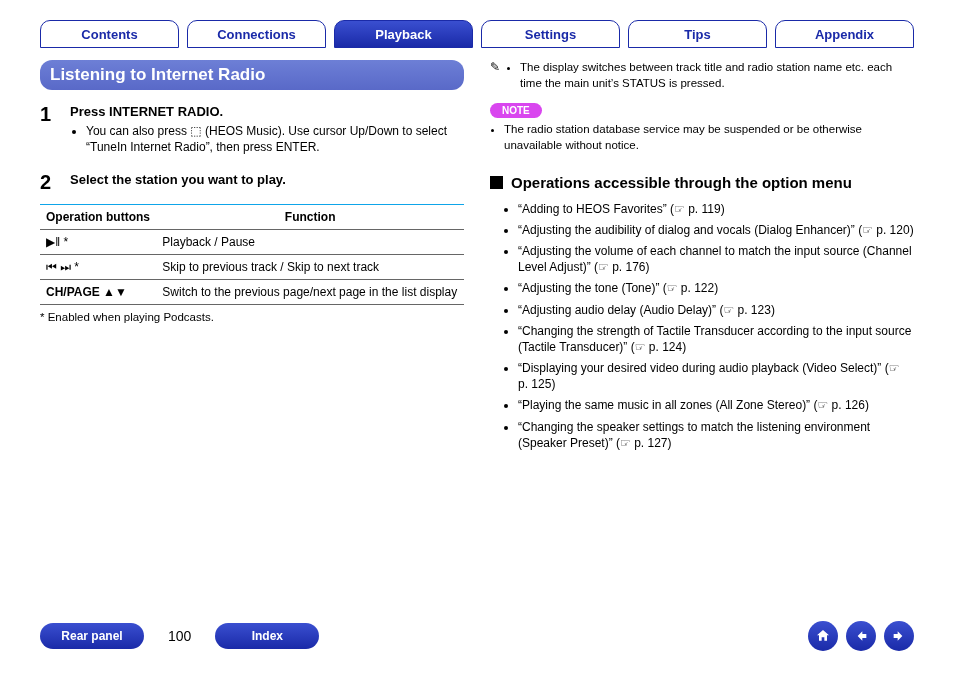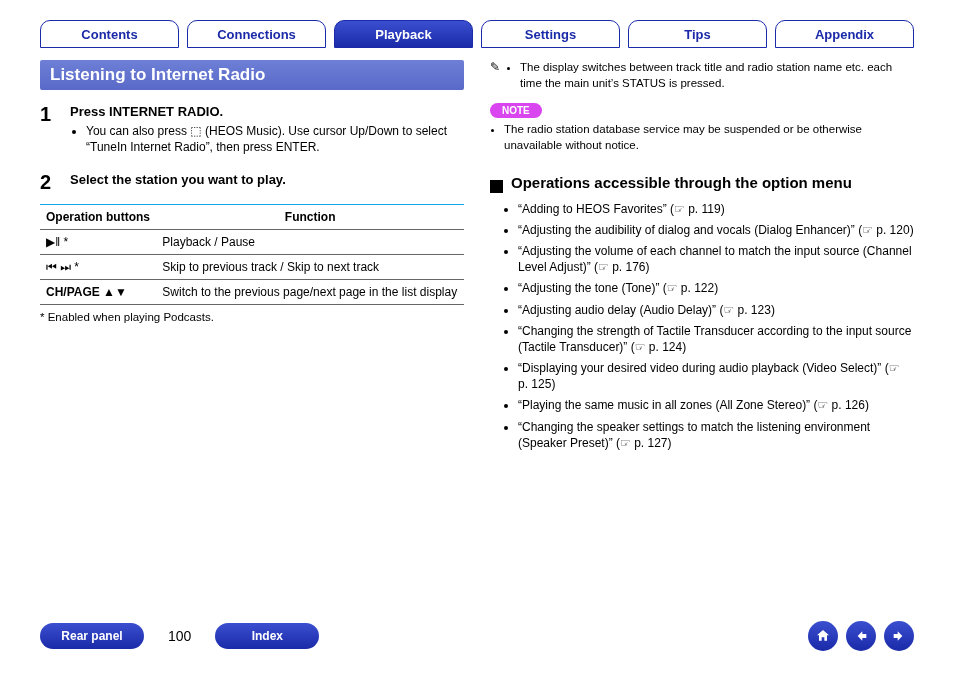--- a/index.html
+++ b/index.html
@@ -51,21 +51,21 @@
     gap: 26px;
   }
   .col { flex: 1; min-width: 0; }
   
   .section-bar {
     background: linear-gradient(#6d7fd6, #5969c8);
     color: #fff;
     font-weight: bold;
     font-size: 17px;
     padding: 5px 10px;
-    border-radius: 2px;
+    border-radius: 12px;
   }
   
   .step { display: flex; gap: 12px; margin-top: 14px; }
   .step-num { font-size: 20px; font-weight: bold; width: 18px; flex-shrink:0; line-height:1; }
   .step-body { flex: 1; font-size: 13px; }
   .step-title { font-weight: bold; margin-bottom: 4px; font-size: 13px; }
   .sub-bullets { list-style: disc; padding-left: 16px; margin: 4px 0 0 0; font-size: 12px; }
   .sub-bullets li { margin-bottom: 3px; line-height: 1.35; }
   
   table.ops {
@@ -96,21 +96,21 @@
     font-size: 10px;
     font-weight: bold;
     padding: 2px 12px;
     border-radius: 10px;
     margin-top: 4px;
   }
   .note-text { font-size: 11.5px; padding-left: 14px; margin-top: 4px; }
   .note-text li { line-height:1.35; list-style: disc; }
   .subhead {
     display: flex;
-    align-items: flex-end;
+    align-items: flex-start;
     gap: 8px;
     font-weight: bold;
     font-size: 15px;
     margin-top: 20px;
     line-height: 1.3;
   }
   .subhead .sq { width: 13px; height: 13px; background: #000; margin-top: 3px; flex-shrink:0; }
   .option-list { font-size: 12px; padding-left: 28px; margin: 8px 0 0 0; }
   .option-list li { margin-bottom: 5px; line-height: 1.35; list-style: disc; }
   .page-ref { white-space: nowrap; }

